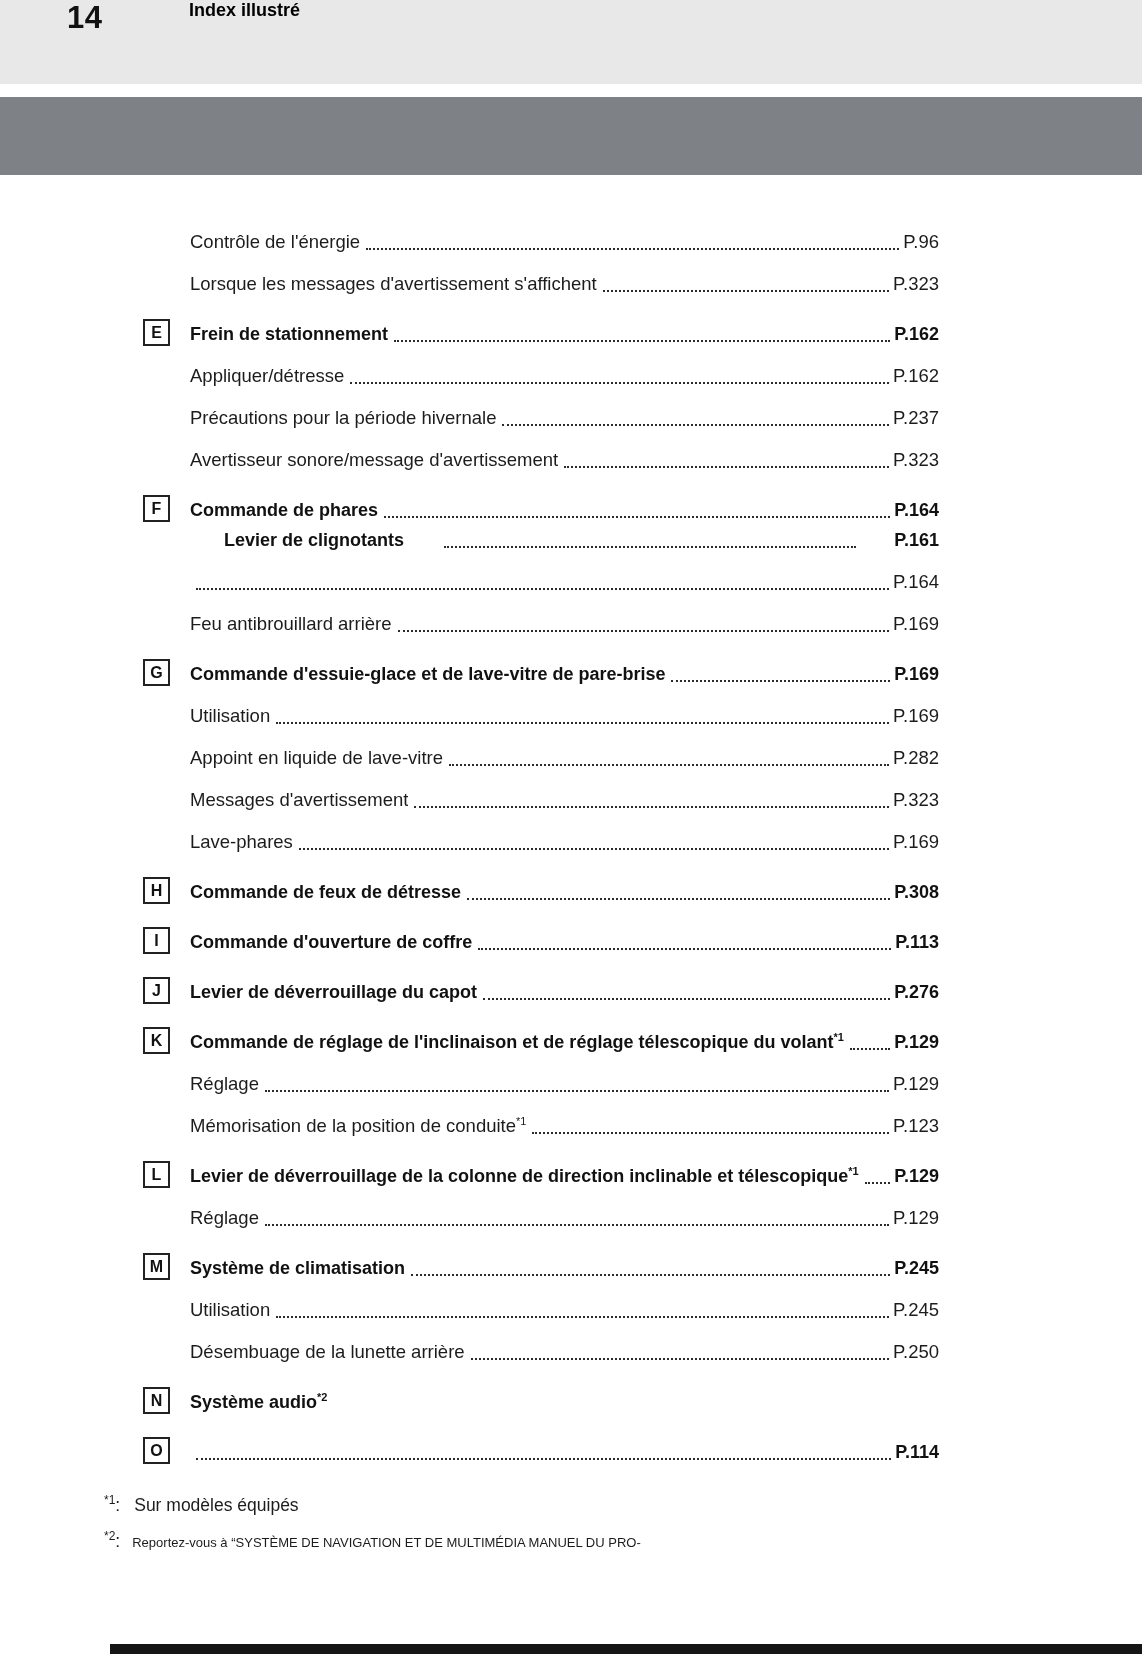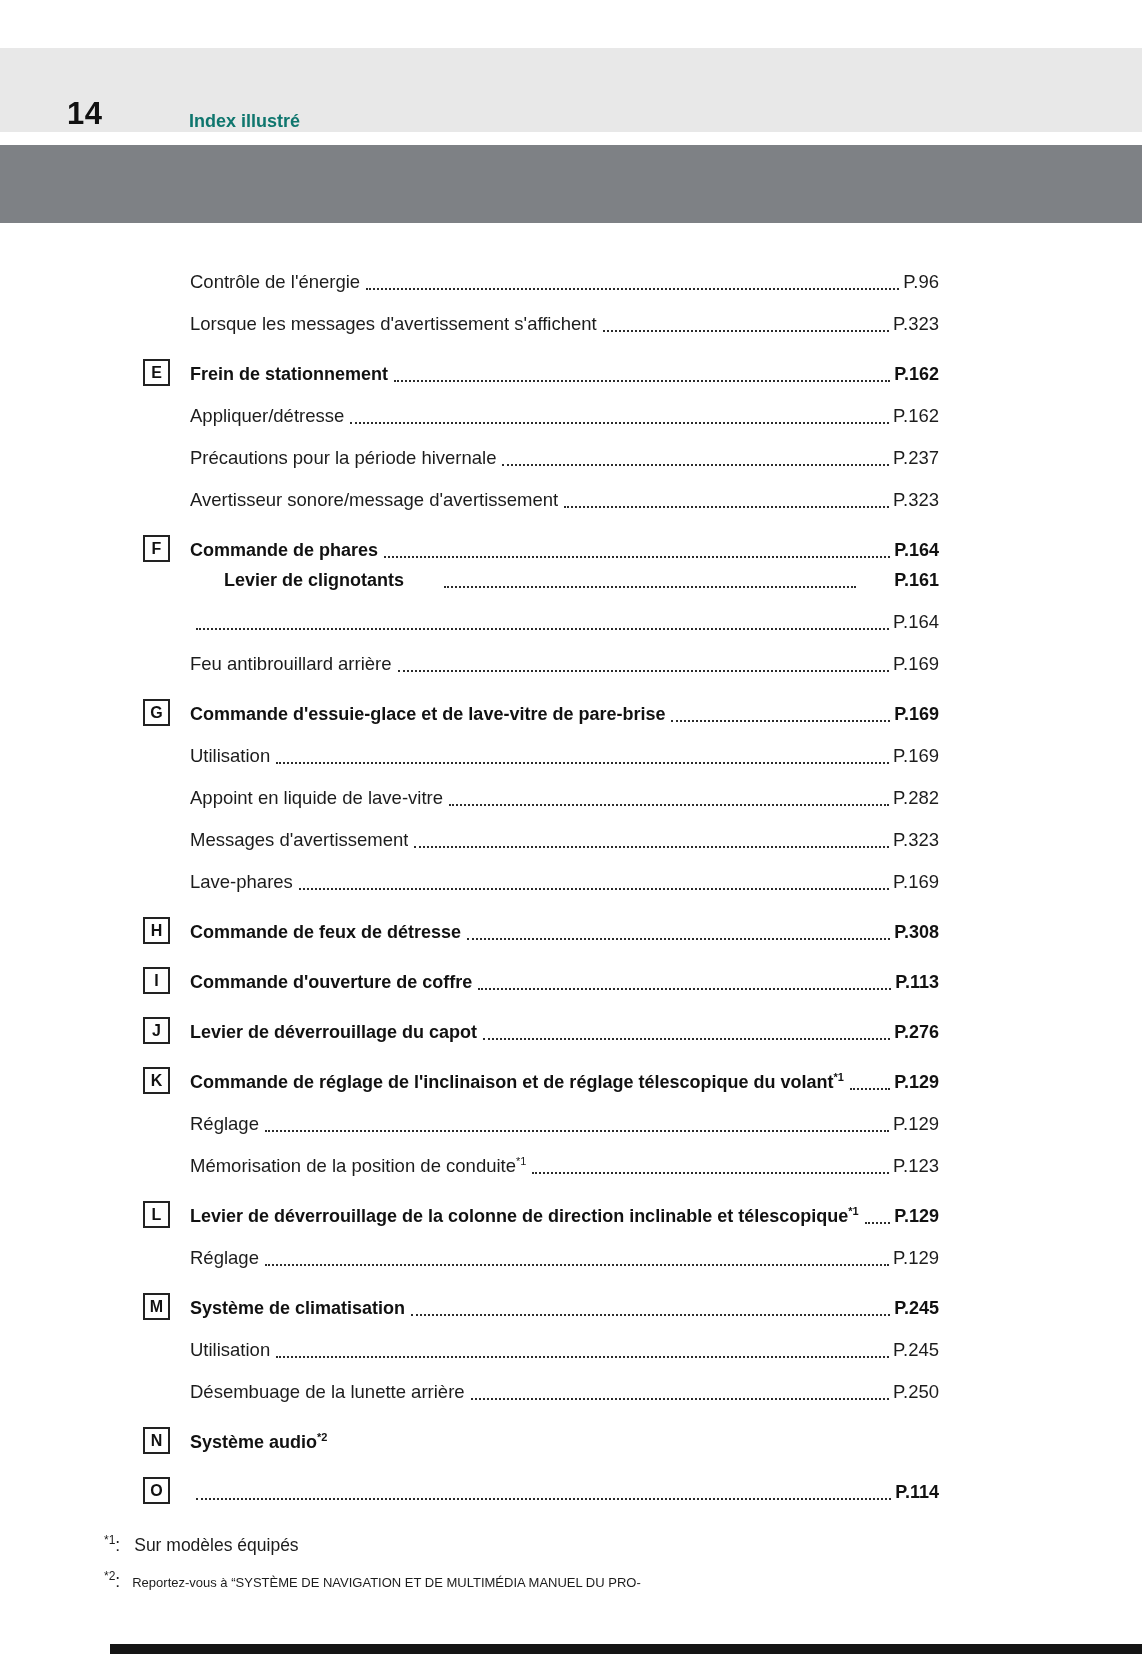--- a/index.html
+++ b/index.html
@@ -8,44 +8,43 @@
     width:1142px; height:1654px;
     position:relative;
     overflow:hidden;
     font-family:"Liberation Sans", sans-serif;
     color:#1c1c1c;
   }
   .page-header {
     height:84px;
     background:#e8e8e8;
     display:flex;
-    align-items:flex-end;
-    margin-top:48px;
+    align-items:flex-start;
   }
   .page-number {
     font-size:31px;
     font-weight:bold;
     margin-left:67px;
     width:122px;
     letter-spacing:0.5px;
     color:#111;
   }
   .header-title {
     font-size:18px;
     font-weight:600;
-    color:#0f766e;
+    color:#000000;
   }
   .gray-band {
     margin-top:13px;
     height:78px;
     width:100%;
     background:#7e8185;
   }
   .index-list {
-    padding:30px 203px 0 143px;
+    padding:38px 203px 0 143px;
   }
   .row {
     display:flex;
     align-items:flex-end;
     white-space:nowrap;
     font-size:18.5px;
     line-height:26px;
     margin-top:16px;
   }
   .row.main, .row.main2 {

